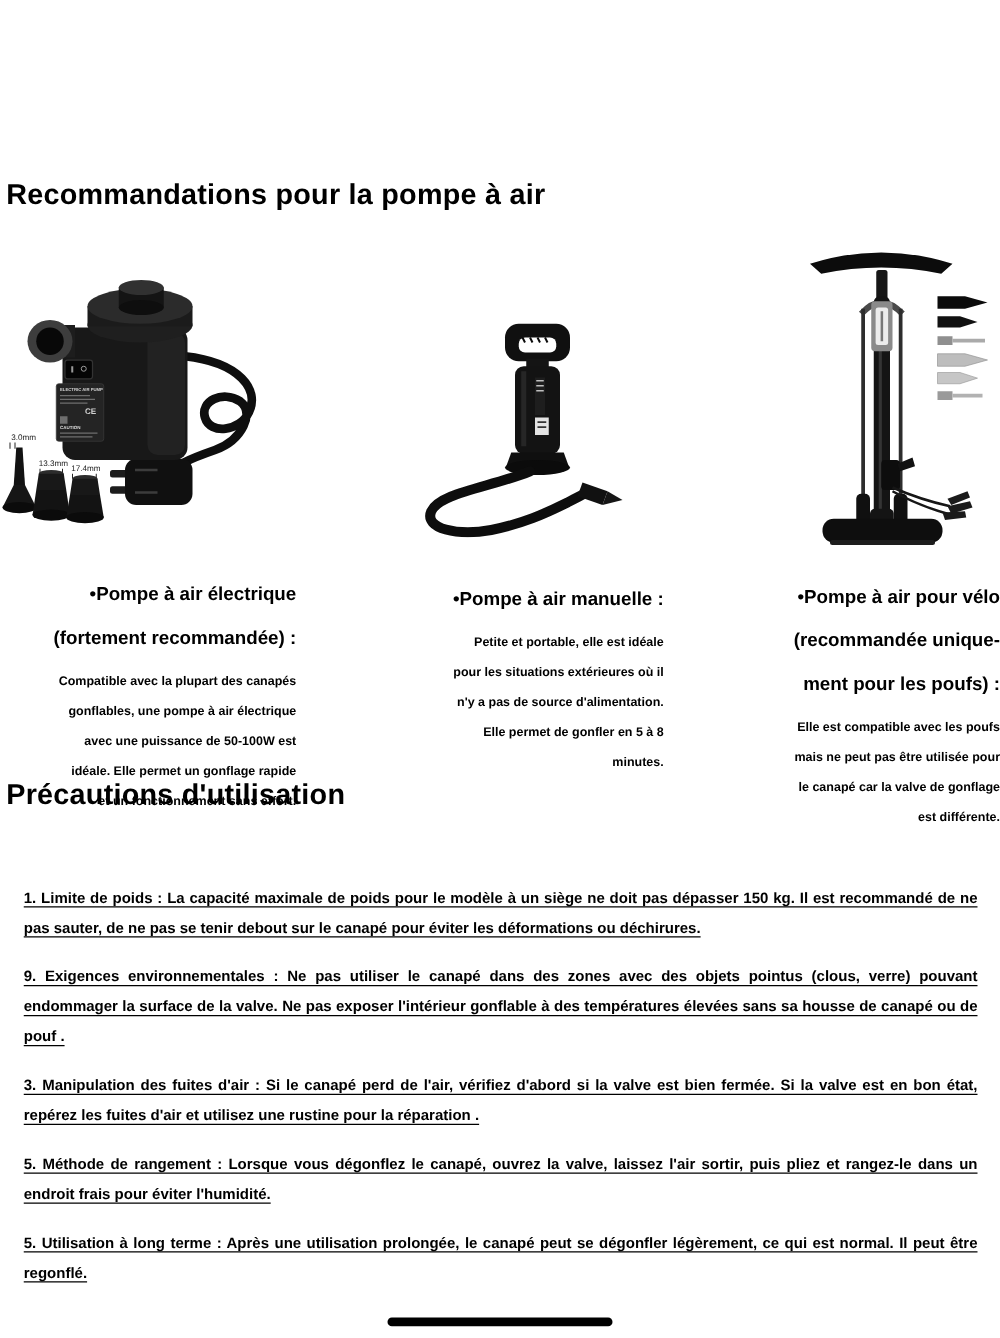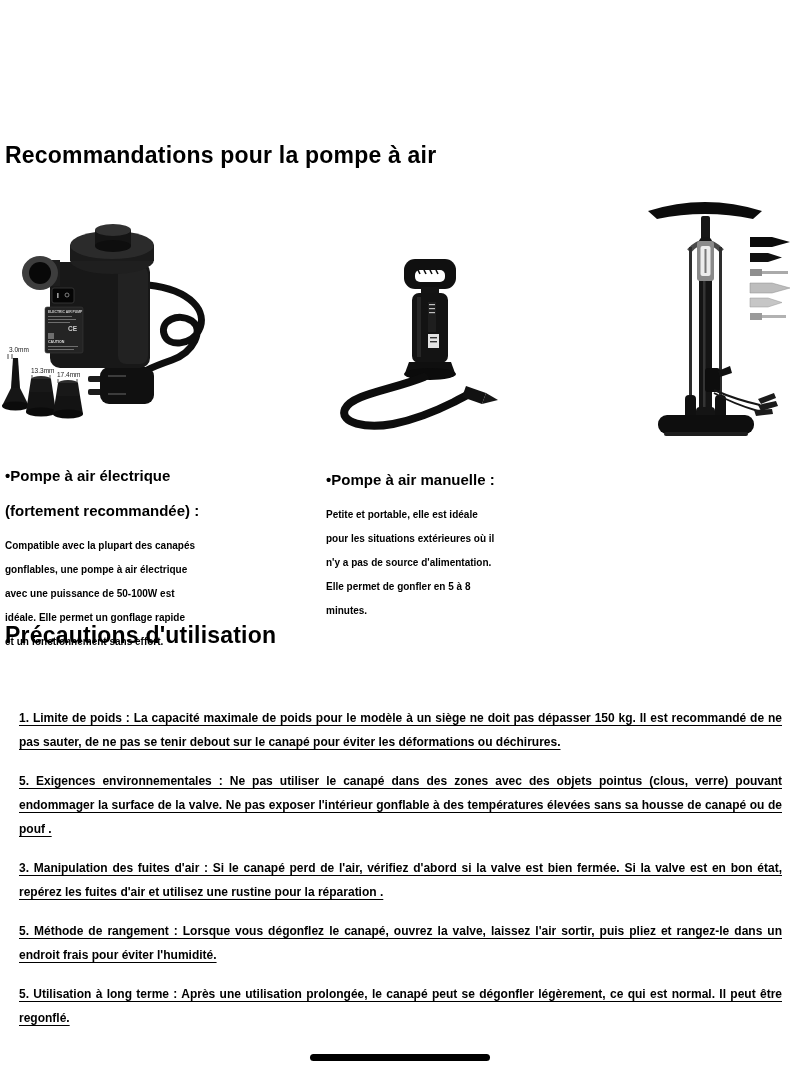--- a/index.html
+++ b/index.html
@@ -9,21 +9,21 @@
   }
   .h-main{
     position:absolute;margin:0;font-size:23px;font-weight:bold;letter-spacing:0.2px;color:#000;
   }
   .h-reco{left:5px;top:142px;}
   .h-preca{left:5px;top:622px;}
   .product-figure{position:absolute;margin:0;}
   .fig-electric{left:0;top:200px;width:260px;height:250px;}
   .fig-manual{left:300px;top:230px;width:230px;height:200px;}
   .fig-floor{left:610px;top:185px;width:190px;height:270px;}
-  .product-col{position:absolute;}
+  .product-col{position:absolute;text-align:right;}
   .col1{left:5px;top:458px;width:232px;}
   .col2{left:326px;top:462px;width:205px;}
   .col3{left:620px;top:460px;width:180px;}
   .product-title{
     font-size:15px;font-weight:bold;line-height:35px;white-space:pre-line;margin:0 0 6px 0;
   }
   .product-body{
     font-size:10px;font-weight:bold;line-height:24px;white-space:pre-line;margin:0;
   }
   .precautions{
@@ -217,26 +217,35 @@
 
   <div class="product-col col2">
     <p class="product-title">•Pompe à air manuelle :</p>
     <p class="product-body">Petite et portable, elle est idéale
 pour les situations extérieures où il
 n'y a pas de source d'alimentation.
 Elle permet de gonfler en 5 à 8
 minutes.</p>
   </div>
 
+  <div class="product-col col3">
+    <p class="product-title">•Pompe à air pour vélo
+(recommandée unique-
+ment pour les poufs) :</p>
+    <p class="product-body">Elle est compatible avec les poufs
+mais ne peut pas être utilisée pour
+le canapé car la valve de gonflage
+est différente.</p>
+  </div>
 
   <h2 class="h-main h-preca">Précautions d'utilisation</h2>
 
   <div class="precautions">
     <p class="prec-item">1. Limite de poids : La capacité maximale de poids pour le modèle à un siège ne doit pas dépasser 150 kg. Il est recommandé de ne pas sauter, de ne pas se tenir debout sur le canapé pour éviter les déformations ou déchirures.</p>
-    <p class="prec-item">5. Exigences environnementales : Ne pas utiliser le canapé dans des zones avec des objets pointus (clous, verre) pouvant endommager la surface de la valve. Ne pas exposer l'intérieur gonflable à des températures élevées sans sa housse de canapé ou de pouf .</p>
+    <p class="prec-item">9. Exigences environnementales : Ne pas utiliser le canapé dans des zones avec des objets pointus (clous, verre) pouvant endommager la surface de la valve. Ne pas exposer l'intérieur gonflable à des températures élevées sans sa housse de canapé ou de pouf .</p>
     <p class="prec-item">3. Manipulation des fuites d'air : Si le canapé perd de l'air, vérifiez d'abord si la valve est bien fermée. Si la valve est en bon état, repérez les fuites d'air et utilisez une rustine pour la réparation .</p>
     <p class="prec-item">5. Méthode de rangement : Lorsque vous dégonflez le canapé, ouvrez la valve, laissez l'air sortir, puis pliez et rangez-le dans un endroit frais pour éviter l'humidité.</p>
     <p class="prec-item">5. Utilisation à long terme : Après une utilisation prolongée, le canapé peut se dégonfler légèrement, ce qui est normal. Il peut être regonflé.</p>
   </div>
 
   <div class="home-indicator"></div>
 
 </div>
 
 </body></html>

